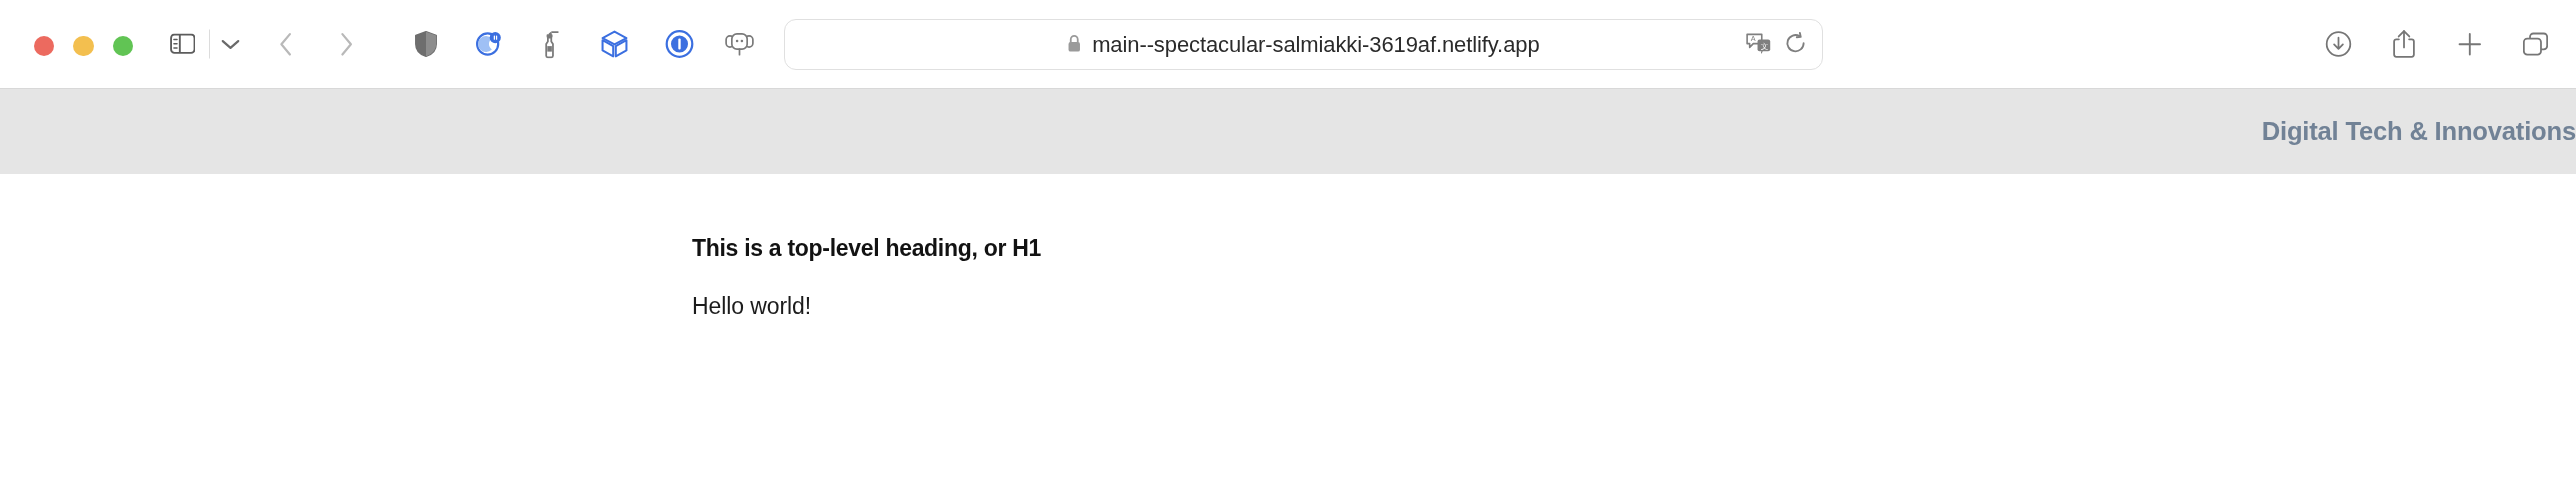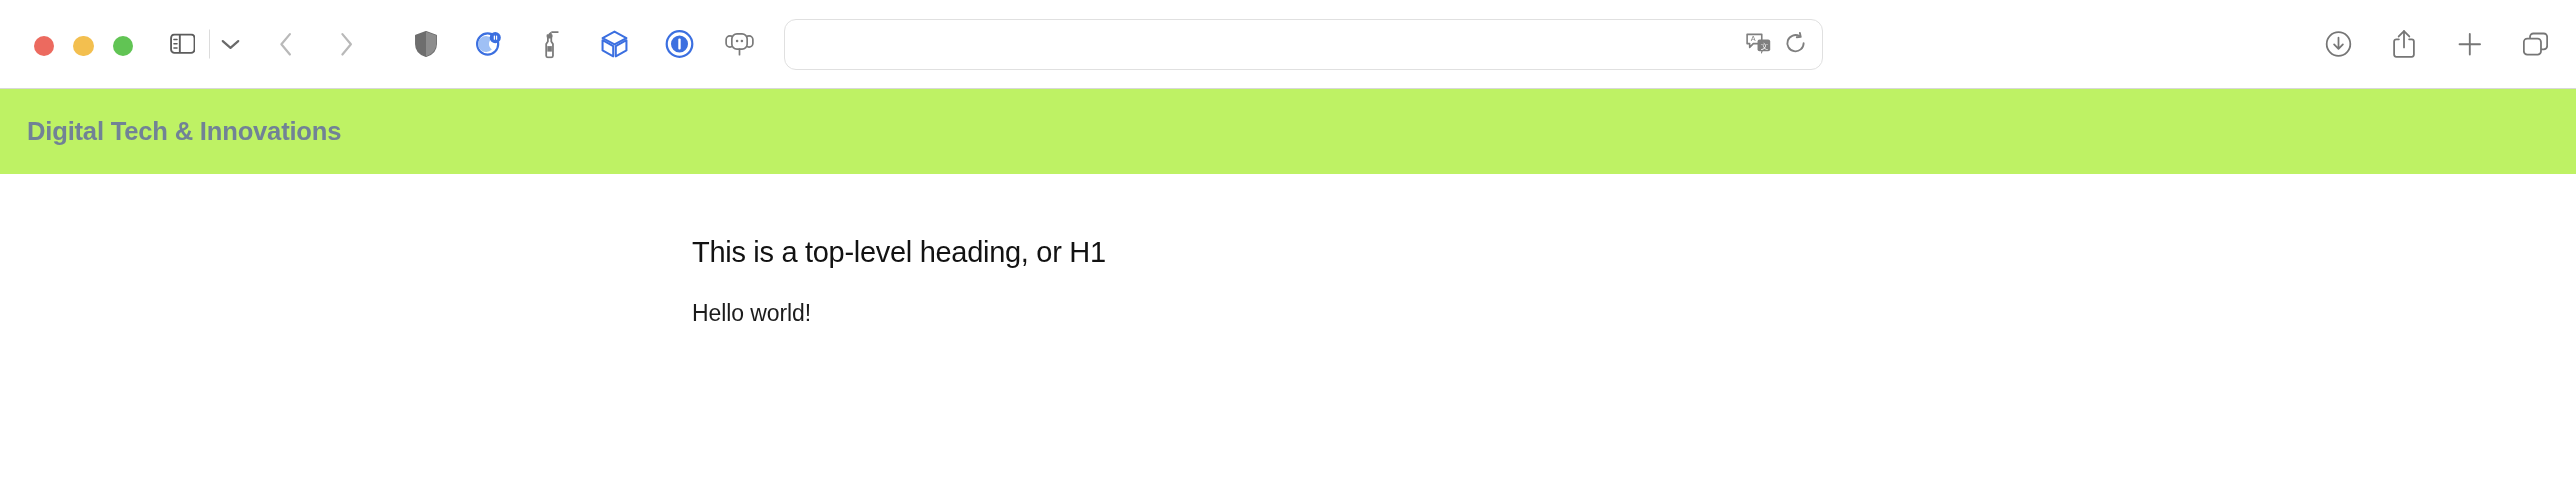--- a/index.html
+++ b/index.html
@@ -96,46 +96,47 @@
     top: 50%;
     transform: translateY(-50%);
     display: flex;
     align-items: center;
     gap: 13.6px;
   }
 
   
   .site-header {
     height: 85px;
-    background: #bef264;
+    background: #e5e5e5;
     display: flex;
     align-items: center;
     box-sizing: border-box;
+    justify-content: flex-end;
   }
   .site-title {
     margin-left: 27px;
     font-size: 25.6px;
     font-weight: bold;
     color: #718296;
     letter-spacing: -0.2px;
   }
 
   .page-body {
     background: #ffffff;
     height: 308px;
     box-sizing: border-box;
   }
   .content {
     padding-left: 692px;
     padding-top: 61px;
   }
   .content h1 {
     margin: 0;
-    font-size: 29px;
-    font-weight: normal;
+    font-size: 23px;
+    font-weight: bold;
     color: #121212;
     letter-spacing: -0.3px;
     line-height: 1.2;
   }
   .content p {
     margin: 0;
     font-size: 23px;
     color: #1c1c1c;
     letter-spacing: -0.1px;
     line-height: 1.3;
@@ -252,20 +253,29 @@
         <rect x="23.7" y="4" width="9" height="13" rx="4.5" stroke="#7a7a7a" stroke-width="2"></rect>
         <rect x="8" y="1.5" width="18" height="18" rx="6" stroke="#7a7a7a" stroke-width="2" fill="#ffffff"></rect>
         <circle cx="14.2" cy="10" r="1.5" fill="#7a7a7a"></circle>
         <circle cx="19.8" cy="10" r="1.5" fill="#7a7a7a"></circle>
         <path d="M17 19.5 L17 26" stroke="#7a7a7a" stroke-width="2" stroke-linecap="round"></path>
       </svg>
     </span>
   </div>
 
   <div class="address-bar">
+    <div class="addr-center">
+      <span>
+        <svg width="14.5" height="19" viewBox="0 0 17 22" fill="none">
+          <path d="M4.4 9.5 V6.2 A4.1 4.1 0 0 1 12.6 6.2 V9.5" stroke="#9a9a9a" stroke-width="2.1" fill="none"></path>
+          <rect x="1.8" y="9.3" width="13.4" height="11.2" rx="2.2" fill="#9a9a9a"></rect>
+        </svg>
+      </span>
+      <span class="addr-url" title="Search or enter website name">main--spectacular-salmiakki-3619af.netlify.app</span>
+    </div>
     <div class="addr-right">
       <span>
         <svg width="25.6" height="22" viewBox="0 0 30 26" fill="none">
           <path d="M1.2 2.2 H18.5 V13.2 H8.5 L4.2 17.5 V13.2 H1.2 Z" stroke="#7f7f7f" stroke-width="1.9" stroke-linejoin="round" fill="none"></path>
           <text x="5.4" y="10.6" font-family="Liberation Sans, sans-serif" font-size="8.6" fill="#7f7f7f">A</text>
           <rect x="13.5" y="8.2" width="15" height="14" rx="2.4" fill="#7f7f7f"></rect>
           <path d="M20 22.2 L17.6 25.4 L17.6 22.2 Z" fill="#7f7f7f"></path>
           <text x="17.3" y="19.3" font-family="Liberation Sans, sans-serif" font-size="9" fill="#ffffff">文</text>
         </svg>
       </span>

